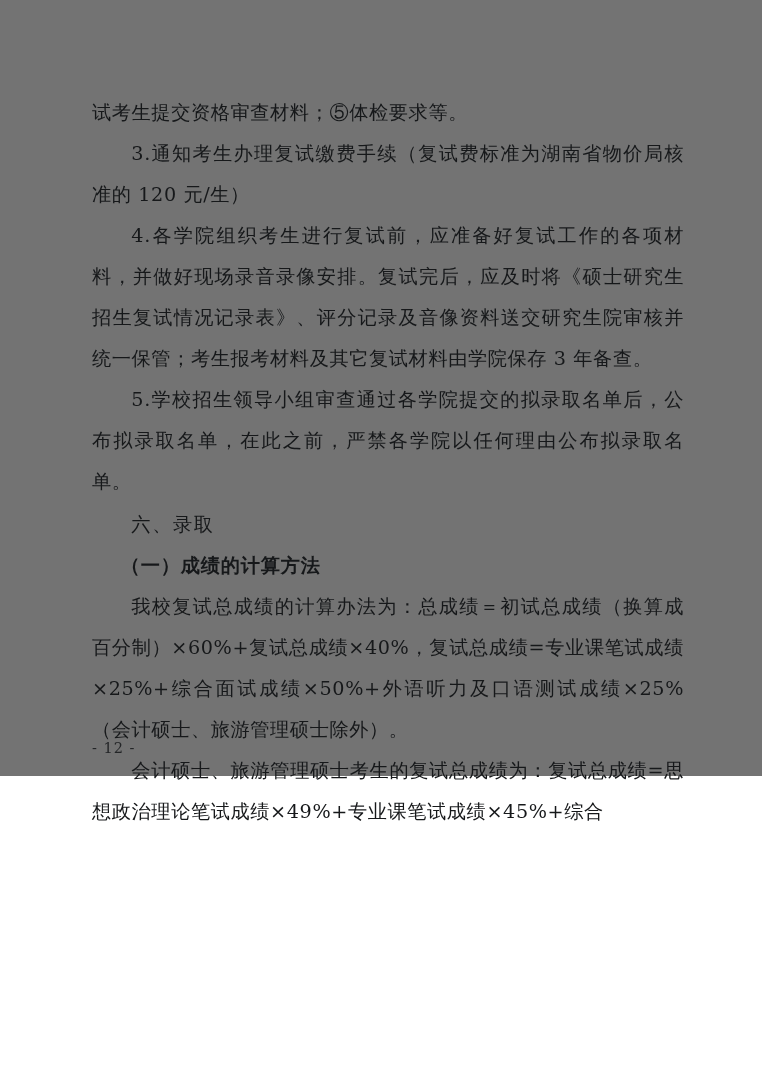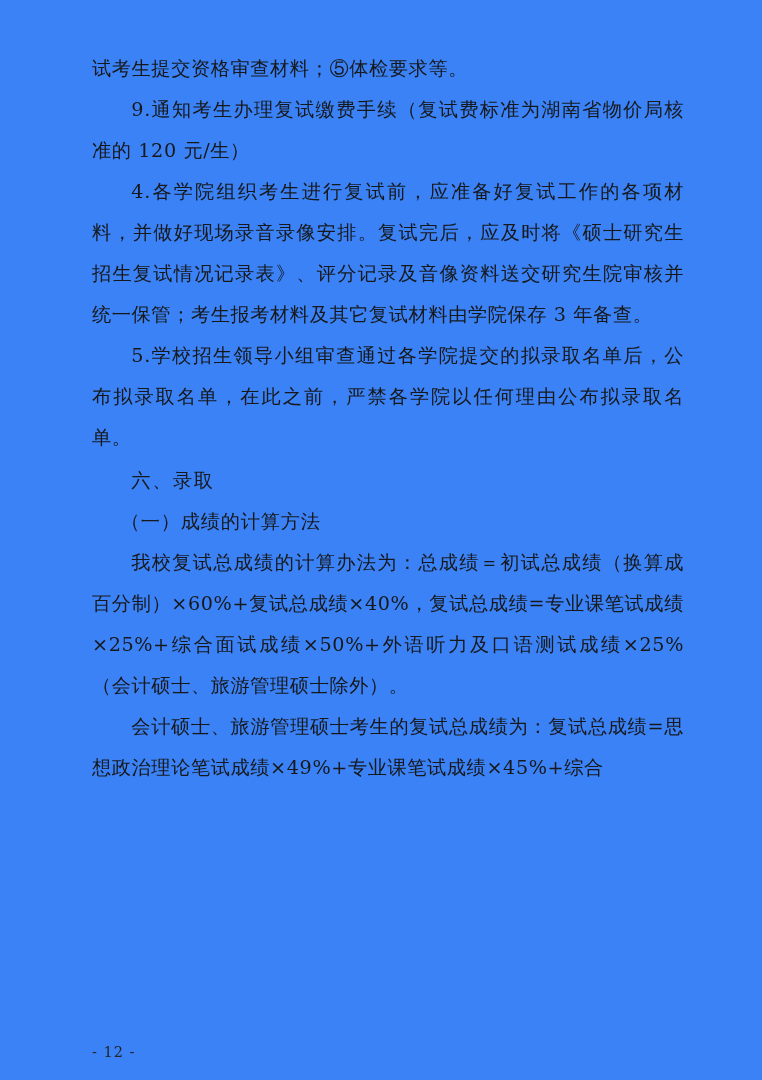--- a/index.html
+++ b/index.html
@@ -9,24 +9,24 @@
   }
   body {
     width: 762px;
     height: 1080px;
     overflow: hidden;
     font-family: "DejaVu Serif", "Liberation Serif", serif;
   }
   .page {
     position: relative;
     width: 762px;
-    height: 1080px;
-    background: #3b82f6;
+    height: 776px;
+    background: #737373;
     box-sizing: border-box;
-    padding: 48px 78px 0 92px;
+    padding: 92px 78px 0 92px;
   }
   .doc-body {
     color: #16181a;
     font-size: 19.2px;
     line-height: 41px;
     letter-spacing: 0.6px;
     text-align: justify;
     text-justify: inter-ideograph;
   }
   .para {
@@ -39,40 +39,41 @@
   .heading {
     margin: 0;
     font-weight: normal;
     text-indent: 2.05em;
     letter-spacing: 1.6px;
   }
   .subheading {
     margin: 0;
     text-indent: 1.5em;
     letter-spacing: 0.8px;
+    font-weight: bold;
   }
   .gap-sm { height: 2px; }
   .footer {
     position: absolute;
     left: 92px;
     bottom: 20px;
     font-size: 14.5px;
     color: #232527;
     letter-spacing: 1px;
     font-family: "DejaVu Serif", "Liberation Serif", serif;
   }
 </style>
 </head>
 <body>
 
 <div class="page">
   <div class="doc-body">
 
     <p class="para">试考生提交资格审查材料；⑤体检要求等。</p>
-    <p class="para indent">9.通知考生办理复试缴费手续（复试费标准为湖南省物价局核准的 120 元/生）</p>
+    <p class="para indent">3.通知考生办理复试缴费手续（复试费标准为湖南省物价局核准的 120 元/生）</p>
     <p class="para indent">4.各学院组织考生进行复试前，应准备好复试工作的各项材料，并做好现场录音录像安排。复试完后，应及时将《硕士研究生招生复试情况记录表》、评分记录及音像资料送交研究生院审核并统一保管；考生报考材料及其它复试材料由学院保存 3 年备查。</p>
     <p class="para indent">5.学校招生领导小组审查通过各学院提交的拟录取名单后，公布拟录取名单，在此之前，严禁各学院以任何理由公布拟录取名单。</p>
 
     <div class="gap-sm"></div>
 
     <p class="heading">六、录取</p>
     <p class="subheading">（一）成绩的计算方法</p>
 
     <p class="para indent">我校复试总成绩的计算办法为：总成绩＝初试总成绩（换算成百分制）×60%+复试总成绩×40%，复试总成绩=专业课笔试成绩×25%+综合面试成绩×50%+外语听力及口语测试成绩×25%（会计硕士、旅游管理硕士除外）。</p>
     <p class="para indent">会计硕士、旅游管理硕士考生的复试总成绩为：复试总成绩=思想政治理论笔试成绩×49%+专业课笔试成绩×45%+综合</p>

